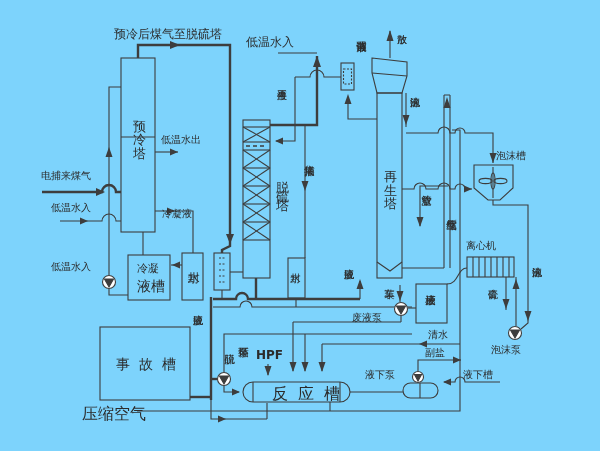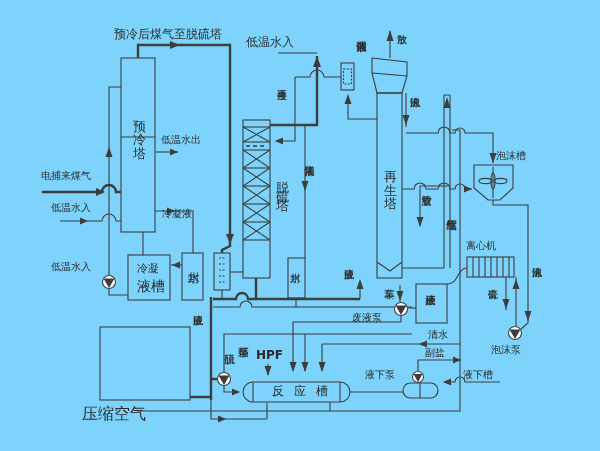--- a/index.html
+++ b/index.html
@@ -231,24 +231,25 @@
 <div class="lbl" style="left:466px;top:240px">离心机</div>
 <div class="lbl v" style="left:531px;top:259px">硫泡沫</div>
 <div class="lbl v" style="left:487px;top:281px">硫膏</div>
 <div class="lbl" style="left:51px;top:261px">低温水入</div>
 <div class="lbl" style="left:137px;top:263px;font-size:11px">冷凝</div>
 <div class="lbl" style="left:137px;top:278px;font-size:14px">液槽</div>
 <div class="lbl v" style="left:186px;top:262px;font-size:12px">水封</div>
 <div class="lbl v sm" style="left:290px;top:264px">水封</div>
 <div class="lbl v" style="left:192px;top:307px">脱硫液</div>
 <div class="lbl v" style="left:343px;top:261px">脱硫液</div>
+<div class="lbl sp9" style="left:116px;top:356px;font-size:14px">事故槽</div>
 <div class="lbl v sm" style="left:224px;top:345px">脱硫</div>
 <div class="lbl v sm" style="left:238px;top:339px">循环泵</div>
 <div class="lbl bold" style="left:256px;top:349px;font-size:12px">HPF</div>
-<div class="lbl sp10" style="left:272px;top:385px;font-size:12px">反应槽</div>
+<div class="lbl sp10" style="left:272px;top:385px;font-size:16px">反应槽</div>
 <div class="lbl v sm" style="left:384px;top:280px">装车</div>
 <div class="lbl" style="left:352px;top:312px">废液泵</div>
 <div class="lbl v sm" style="left:425px;top:286px">废液槽</div>
 <div class="lbl" style="left:428px;top:329px">清水</div>
 <div class="lbl" style="left:425px;top:347px">副盐</div>
 <div class="lbl" style="left:365px;top:369px">液下泵</div>
 <div class="lbl" style="left:463px;top:369px">液下槽</div>
 <div class="lbl" style="left:491px;top:344px">泡沫泵</div>
 <div class="lbl" style="left:82px;top:405px;font-size:16px">压缩空气</div>
 

